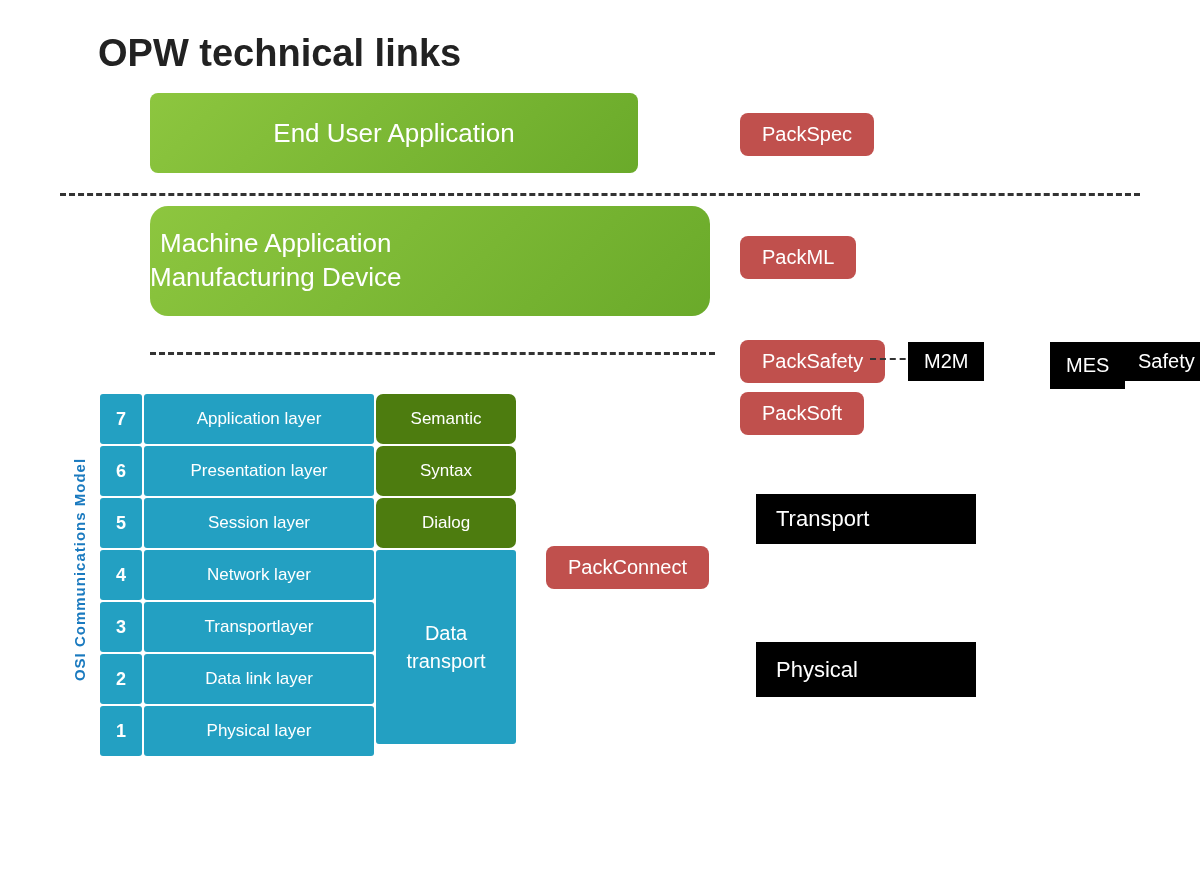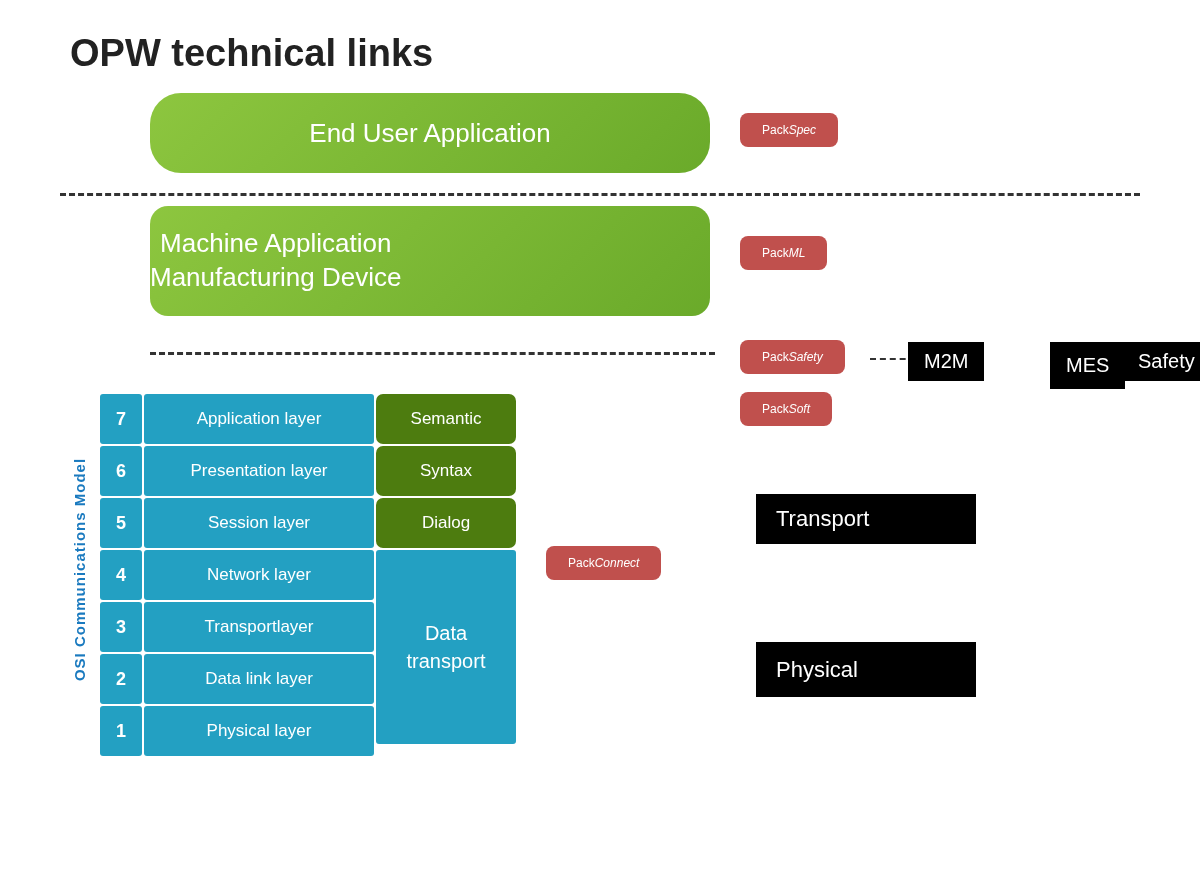--- a/index.html
+++ b/index.html
@@ -10,32 +10,33 @@
       height: 886px;
       overflow: hidden;
       position: relative;
     }
 
     .page-title {
       font-size: 38px;
       font-weight: bold;
       color: #222;
       padding: 32px 0 18px 70px;
+      margin-left: 28px;
     }
 
     .main-content {
       position: relative;
       padding: 0 60px;
     }
 
     
     .end-user-box {
       background: linear-gradient(135deg, #8dc63f, #6aaa2a);
-      border-radius: 31px;
-      width: 560px;
+      border-radius: 8px;
+      width: 488px;
       height: 80px;
       display: flex;
       align-items: center;
       justify-content: center;
       color: #fff;
       font-size: 26px;
       font-weight: 400;
       margin-left: 90px;
       position: relative;
     }
@@ -63,27 +64,27 @@
       text-align: center;
       line-height: 1.3;
       position: relative;
     }
 
     
     .badge-box {
       background: #c0504d;
       border-radius: 8px;
       color: #fff;
-      font-size: 12px;
+      font-size: 20px;
       padding: 10px 22px;
       display: inline-flex;
       align-items: center;
       white-space: nowrap;
     }
-    .badge-box .italic { font-style: italic; }
+    .badge-box .italic { }
 
     
     .black-box {
       background: #000;
       color: #fff;
       font-size: 22px;
       padding: 10px 20px;
       display: inline-flex;
       align-items: center;
       white-space: nowrap;

